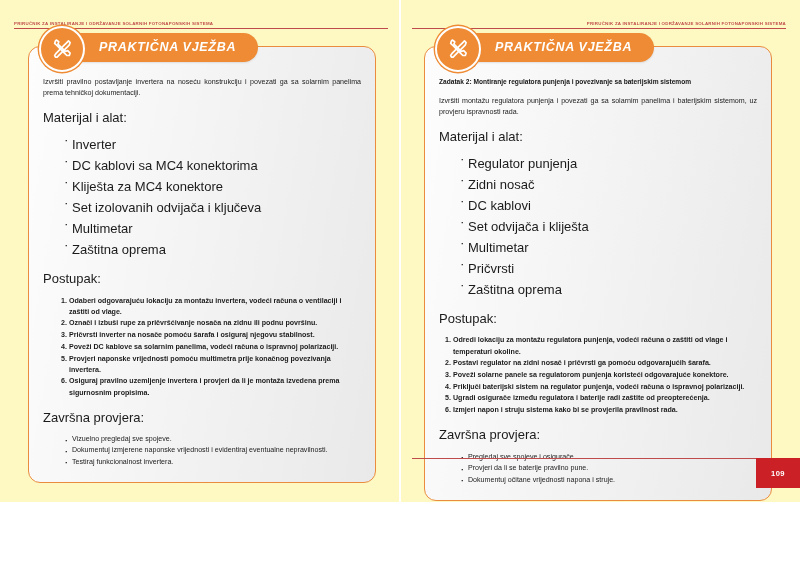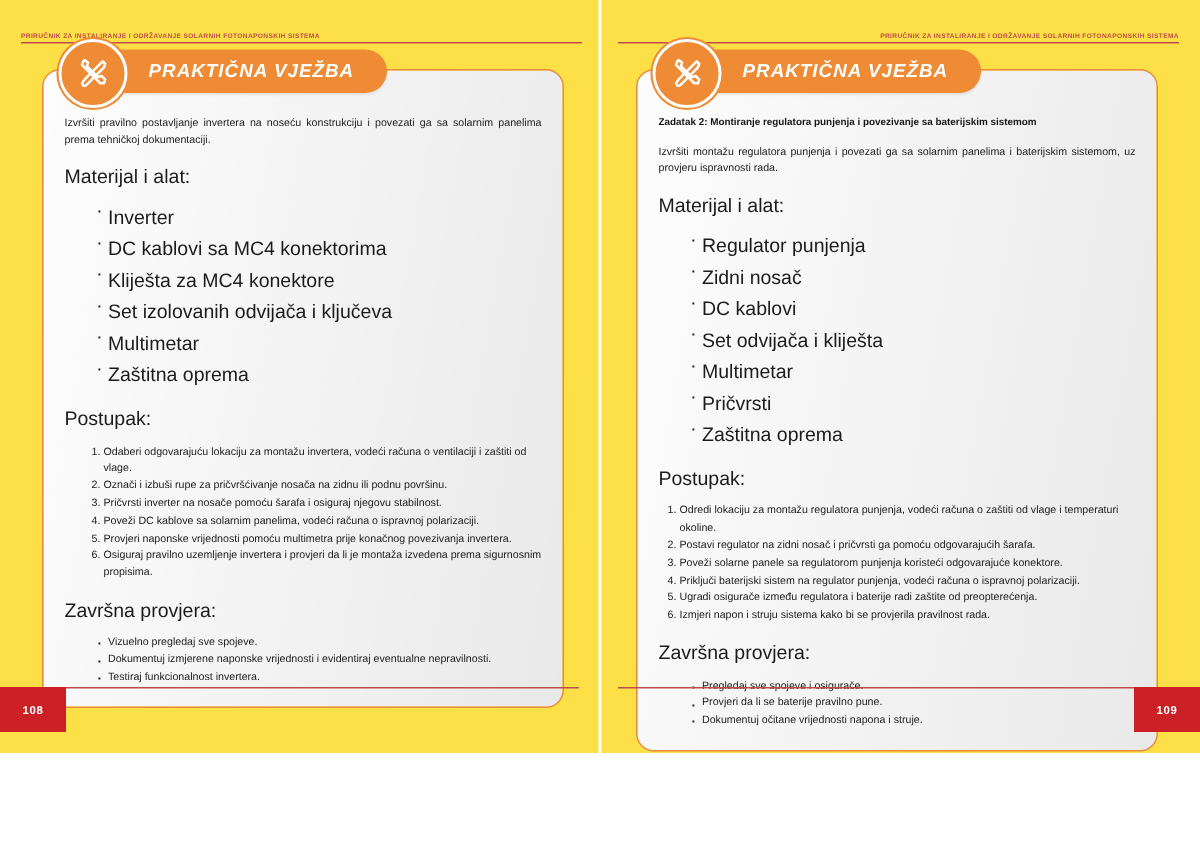--- a/index.html
+++ b/index.html
@@ -17,21 +17,21 @@
   .spread {
     position: absolute;
     inset: 0;
     display: flex;
     background: #ffffff;
   }
   .page {
     position: relative;
     width: 400px;
     height: 502px;
-    background: #fde047;
+    background: #fef9c3;
     box-sizing: border-box;
     overflow: hidden;
   }
   .page-left  { padding: 0 12px 0 14px; }
   .page-right { padding: 0 14px 0 12px; }
 
   
   .runhead {
     position: absolute;
     top: 20px;
@@ -162,20 +162,21 @@
     top: -0.5px;
     font-weight: 700;
     font-size: 9px;
     color: #1b1b1b;
   }
   ol.steps {
     list-style: none;
     margin: 0 0 9px 0;
     padding: 0 0 0 14px;
     counter-reset: stepc;
+    font-weight: bold;
   }
   .page-right ol.steps { padding-left: 2px; }
   ol.steps li {
     counter-increment: stepc;
     font-size: 7.1px;
     color: #1b1b1b;
     line-height: 1.58;
     position: relative;
     padding-left: 12px;
     margin-bottom: 0.5px;
@@ -302,26 +303,20 @@
         <li>Osiguraj pravilno uzemljenje invertera i provjeri da li je montaža izvedena prema sigurnosnim propisima.</li>
       </ol>
       <p class="sec-head">Završna provjera:</p>
       <ul class="check">
         <li>Vizuelno pregledaj sve spojeve.</li>
         <li>Dokumentuj izmjerene naponske vrijednosti i evidentiraj eventualne nepravilnosti.</li>
         <li>Testiraj funkcionalnost invertera.</li>
       </ul>
     </div>
 
-    <div class="footer">
-      <div class="footer-rule"></div>
-      <div class="folio">
-        <span class="folio-num">108</span>
-      </div>
-    </div>
   </div>
 
   <div class="page page-right">
 
     <div class="runhead">
       <div class="runhead-text">PRIRUČNIK ZA INSTALIRANJE I ODRŽAVANJE SOLARNIH FOTONAPONSKIH SISTEMA</div>
       <div class="runhead-rule"></div>
     </div>
 
     <div class="card">

